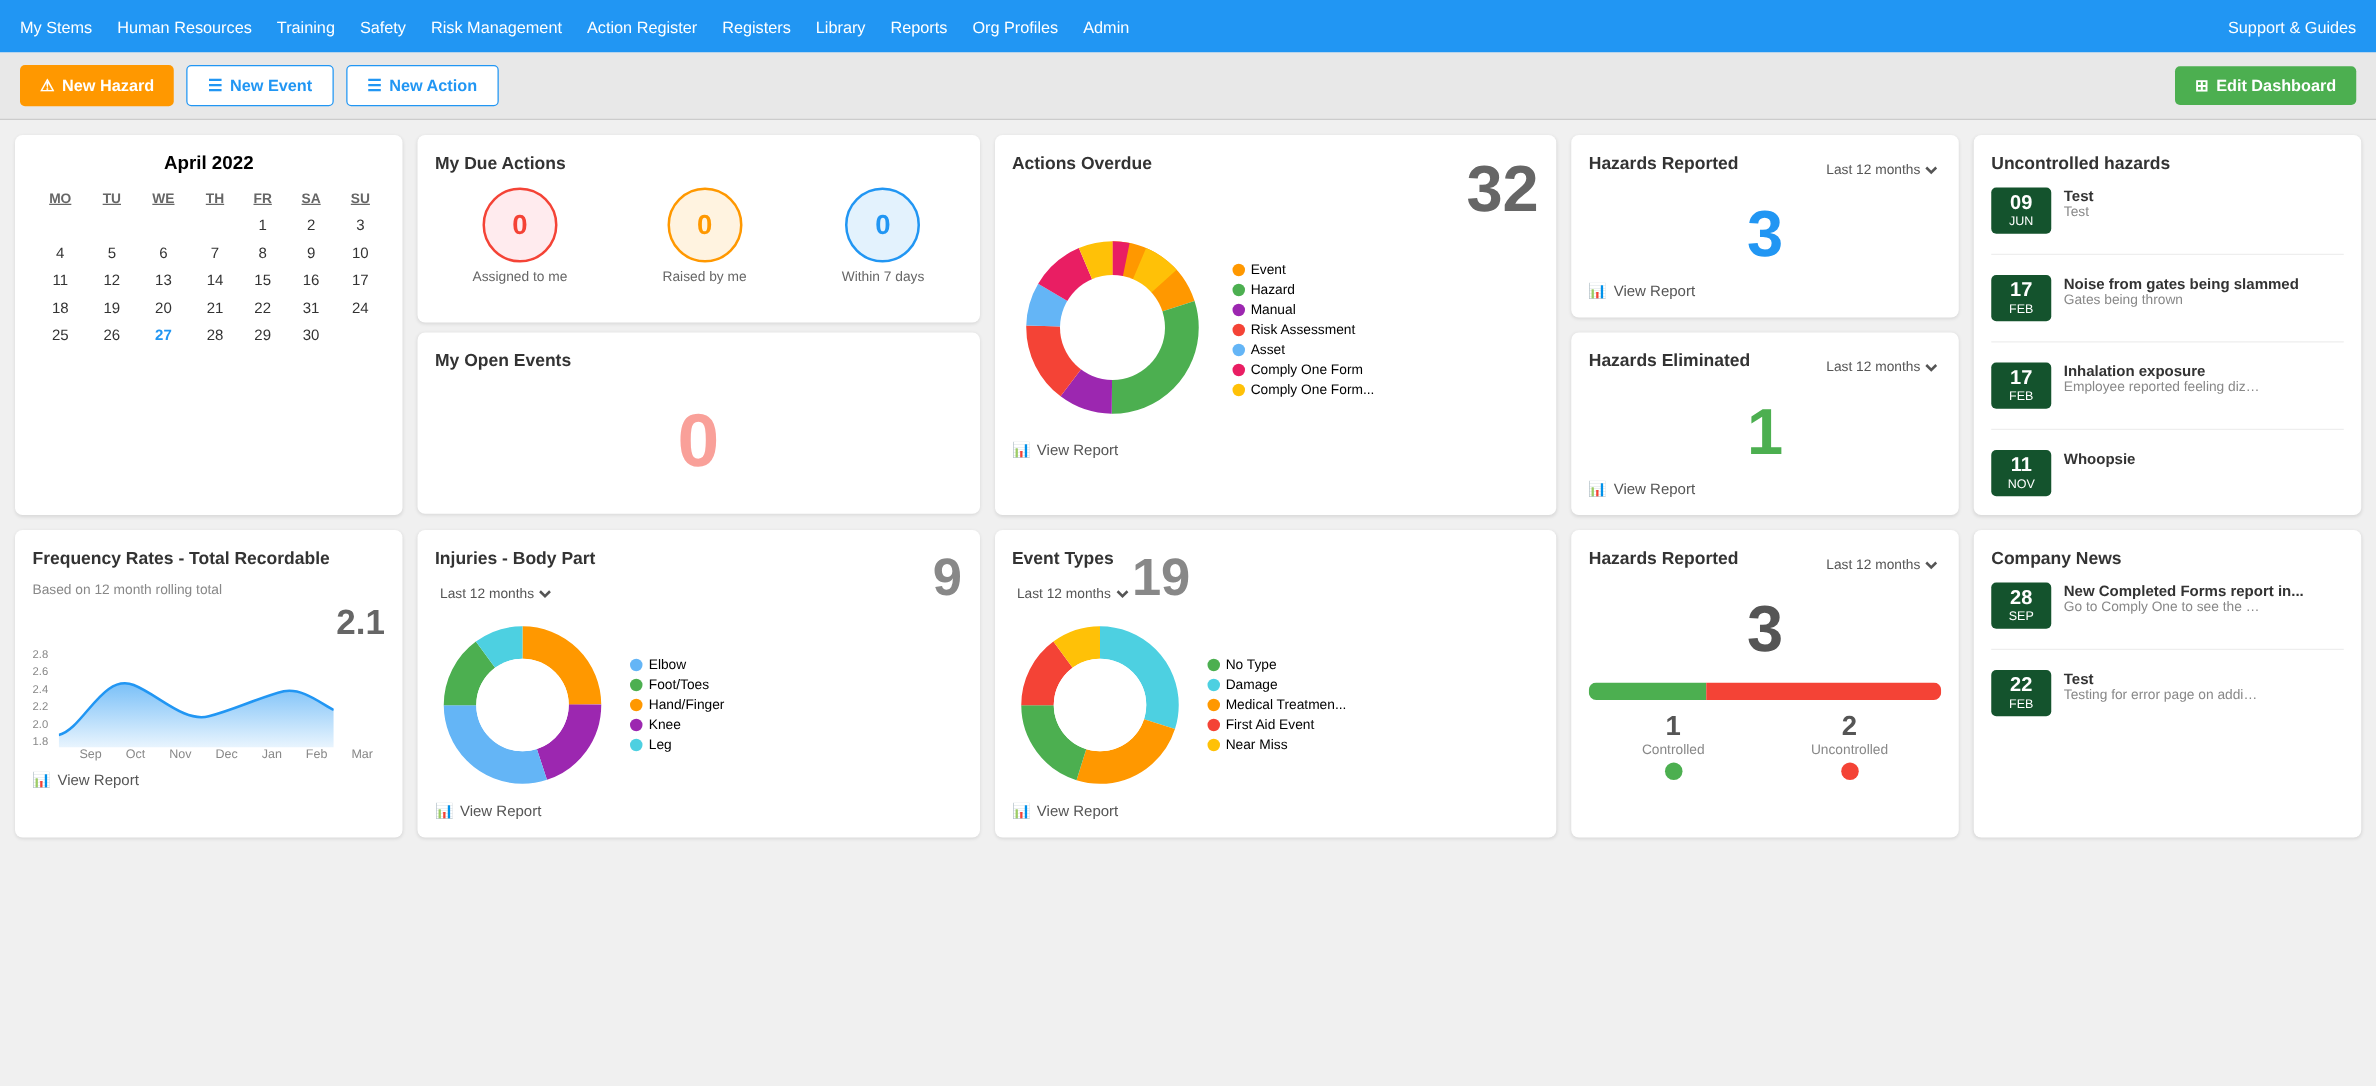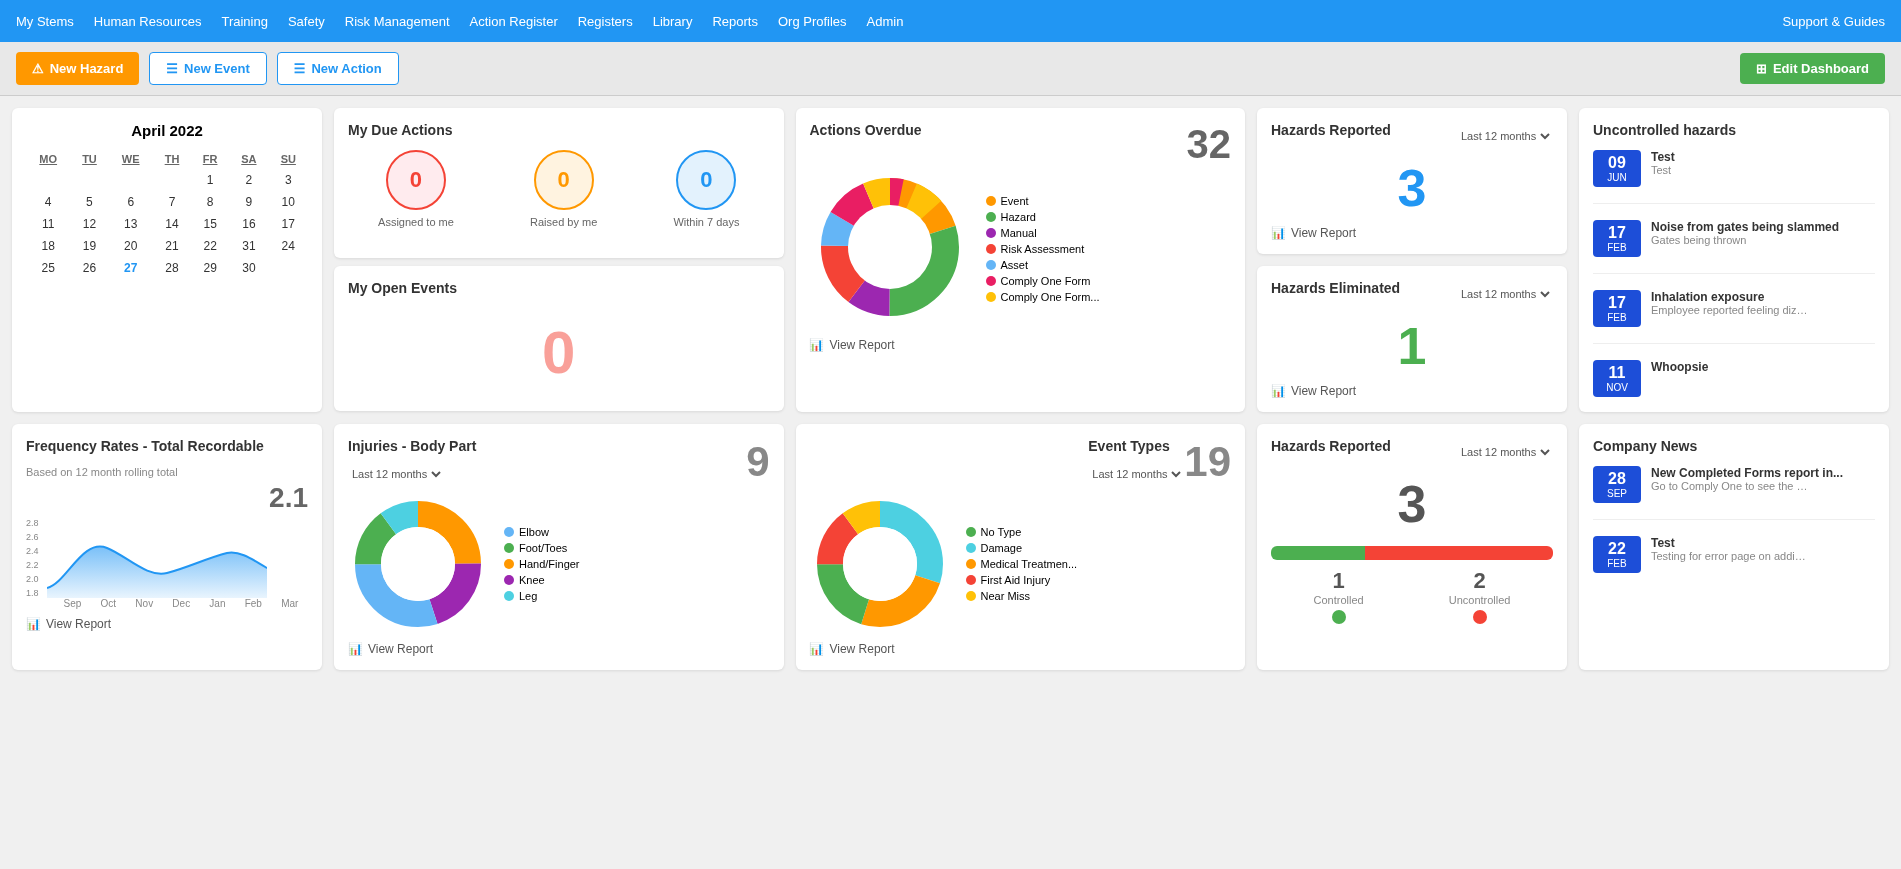--- a/index.html
+++ b/index.html
@@ -37,35 +37,35 @@
     .due-action-item { display: flex; flex-direction: column; align-items: center; gap: 6px; }
     .due-circle { width: 60px; height: 60px; border-radius: 50%; display: flex; align-items: center; justify-content: center; font-size: 22px; font-weight: bold; }
     .circle-red { background: #FFEBEE; color: #F44336; border: 2px solid #F44336; }
     .circle-orange { background: #FFF3E0; color: #FF9800; border: 2px solid #FF9800; }
     .circle-blue { background: #E3F2FD; color: #2196F3; border: 2px solid #2196F3; }
     .due-label { font-size: 11px; color: #666; text-align: center; }
     .open-events-num { font-size: 60px; font-weight: bold; color: #F44336; opacity: 0.5; text-align: center; padding: 10px; }
 
     
     .overdue-card { grid-column: 3; grid-row: 1; }
-    .overdue-num { font-size: 40px; font-weight: bold; color: #666; text-align: right; }
+    .overdue-num { font-size: 52px; font-weight: bold; color: #666; text-align: right; }
     .donut-row { display: flex; align-items: center; gap: 16px; }
     .legend { font-size: 11px; display: flex; flex-direction: column; gap: 4px; }
     .legend-item { display: flex; align-items: center; gap: 5px; }
     .legend-dot { width: 10px; height: 10px; border-radius: 50%; flex-shrink: 0; }
     .view-report { display: flex; align-items: center; gap: 5px; color: #555; font-size: 12px; cursor: pointer; margin-top: 8px; }
     .hazards-header { display: flex; justify-content: space-between; align-items: center; margin-bottom: 8px; }
     .period-select { font-size: 11px; color: #555; cursor: pointer; background: none; border: none; }
     .hazard-num { font-size: 52px; font-weight: bold; color: #2196F3; text-align: center; }
 
     
     .uncontrolled-card { grid-column: 5; grid-row: 1; }
     .hazard-list { display: flex; flex-direction: column; gap: 8px; }
     .hazard-item { display: flex; gap: 10px; align-items: flex-start; }
-    .hazard-date-badge { background: #1d4ed8; color: #fff; text-align: center; padding: 4px 8px; border-radius: 4px; min-width: 48px; flex-shrink: 0; }
+    .hazard-date-badge { background: #14532d; color: #fff; text-align: center; padding: 4px 8px; border-radius: 4px; min-width: 48px; flex-shrink: 0; }
     .badge-day { font-size: 16px; font-weight: bold; }
     .badge-month { font-size: 10px; text-transform: uppercase; }
     .hazard-text-title { font-size: 12px; font-weight: bold; color: #333; }
     .hazard-text-sub { font-size: 11px; color: #888; white-space: nowrap; overflow: hidden; text-overflow: ellipsis; max-width: 160px; }
 
     
     .freq-card { grid-column: 1; grid-row: 2; }
     .injuries-card { grid-column: 2; grid-row: 2; }
     .event-types-card { grid-column: 3; grid-row: 2; }
     .hazards2-card { grid-column: 4; grid-row: 2; }
@@ -443,21 +443,21 @@
           </div>
         </div>
     </div>
     <div class="view-report">
       <span>📊</span>
       <span>View Report</span>
     </div>
   </div>
 
   <div class="card event-types-card" style="grid-column:3;grid-row:2;">
-    <div style="display:flex;justify-content:flex-end;align-items:flex-start;">
+    <div style="display:flex;justify-content:flex-start;align-items:flex-start;">
       <div>
         <div class="card-title">Event Types</div>
         <select class="period-select">
           <option>Last 12 months</option>
         </select>
       </div>
       <div class="big-num-right">19</div>
     </div>
     <div class="donut-row" style="margin-top:8px;">
       <svg width="140" height="140" viewBox="0 0 140 140">
@@ -476,21 +476,21 @@
           <div class="legend-item">
             <div class="legend-dot" style="background:#4DD0E1;"></div>
             <span>Damage</span>
           </div>
           <div class="legend-item">
             <div class="legend-dot" style="background:#FF9800;"></div>
             <span>Medical Treatmen...</span>
           </div>
           <div class="legend-item">
             <div class="legend-dot" style="background:#F44336;"></div>
-            <span>First Aid Injury</span>
+            <span>First Aid Event</span>
           </div>
           <div class="legend-item">
             <div class="legend-dot" style="background:#FFC107;"></div>
             <span>Near Miss</span>
           </div>
         </div>
     </div>
     <div class="view-report">
       <span>📊</span>
       <span>View Report</span>

